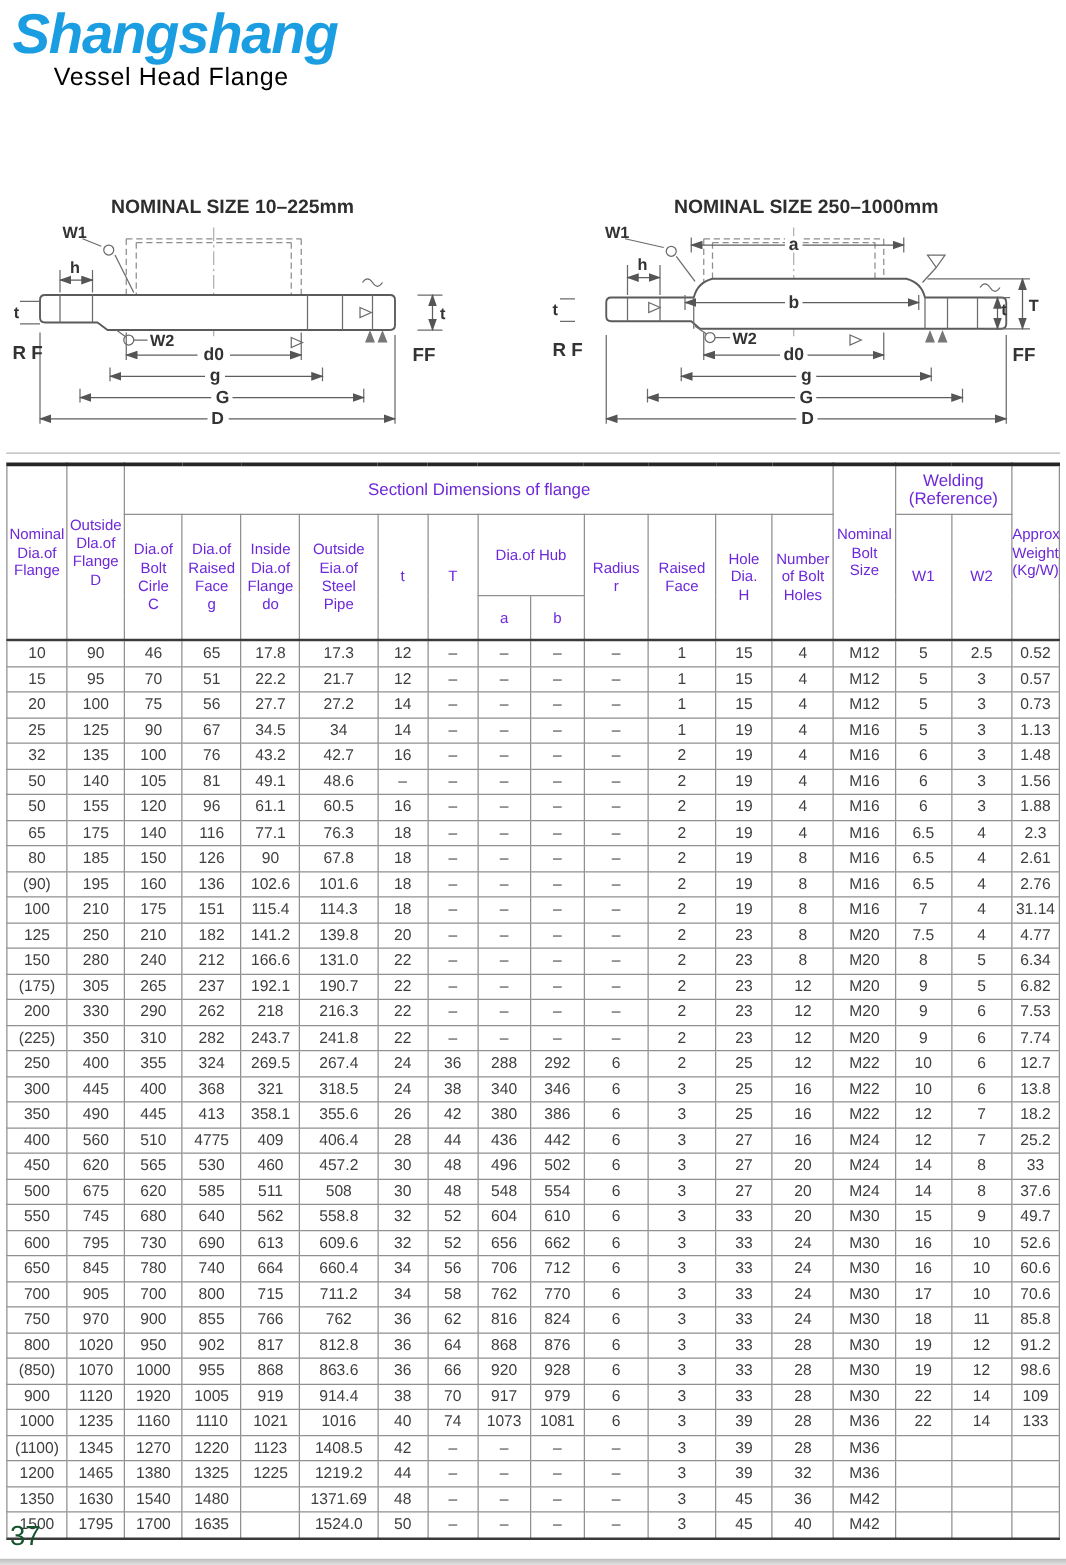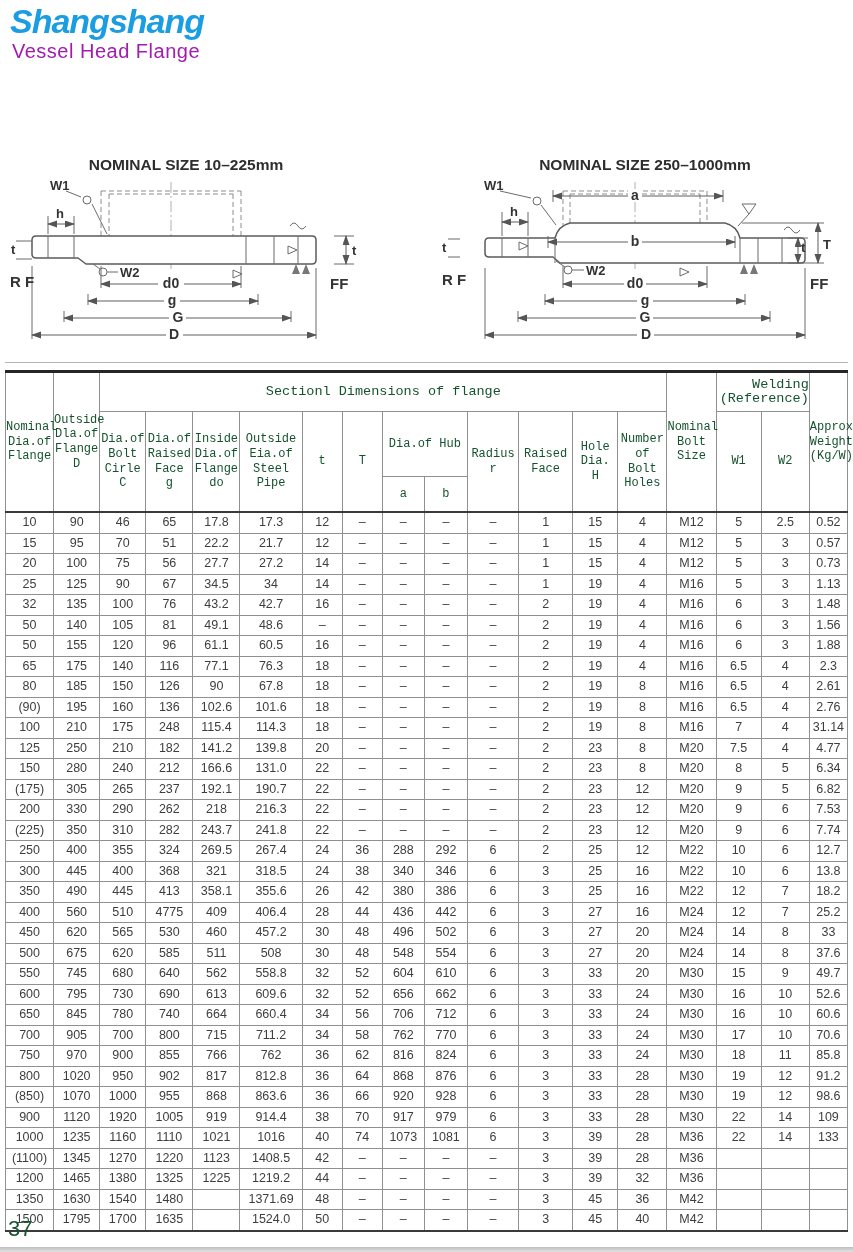--- a/index.html
+++ b/index.html
@@ -3,25 +3,25 @@
 <meta charset="utf-8">
 <style>
   html,body { margin:0; padding:0; background:#fff; }
   .page {
     position:relative; width:853px; height:1252px; background:#ffffff;
     font-family:"Liberation Sans", sans-serif; overflow:hidden;
   }
   
   .logo { position:absolute; left:10px; top:4px; }
   .logo .brand {
-    font-size:34px; font-weight:bold; font-style:italic; letter-spacing:-1px;
+    font-size:45px; font-weight:bold; font-style:italic; letter-spacing:-1px;
     color:#1b9de2; line-height:1.0;
   }
   .logo .tagline {
-    font-size:20px; color:#a21caf; letter-spacing:0.5px; margin-top:2px; padding-left:2px;
+    font-size:20px; color:#000000; letter-spacing:0.5px; margin-top:2px; padding-left:2px;margin-left:31px;
   }
   .doc-title {
     position:absolute; right:6px; top:34px; font-size:33px; color:#39393b;
     letter-spacing:0px; white-space:nowrap;
   }
   
   .diag { position:absolute; top:146px; }
   .diag.left { left:8px; }
   .diag.right { left:440px; }
   .title-t { font:bold 15.5px "Liberation Sans",sans-serif; fill:#2e2e2e; }
@@ -37,25 +37,25 @@
   
   .pre-table-line { position:absolute; left:5px; width:843px; top:362px; border-top:1px solid #b4b4b4; }
   .table-wrap { position:absolute; left:5px; top:370px; }
   table.flange {
     border-collapse:collapse; table-layout:fixed; width:843px;
     border-top:3px solid #262626; border-bottom:2px solid #3a3a3a;
   }
   table.flange th, table.flange td { border:1px solid #909090; }
   table.flange thead { border-bottom:2px solid #3a3a3a; }
   table.flange thead th {
-    font-weight:400; font-size:12px; color:#14532d; white-space:pre-line;
-    line-height:1.22; padding:1px 0; text-align:center; vertical-align:middle;font-family:Liberation Mono, monospace;
+    font-weight:400; font-size:12px; color:#6d28d9; white-space:pre-line;
+    line-height:1.22; padding:1px 0; text-align:center; vertical-align:middle;
   }
   table.flange thead th.group { font-size:13.5px; height:36px; }
-  table.flange thead th.welding-group { font-size:13.5px; line-height:1.05;text-align:right; }
+  table.flange thead th.welding-group { font-size:13.5px; line-height:1.05; }
   table.flange thead tr.h2 th { height:62px; }
   table.flange thead tr.h3 th { height:32px; }
   table.flange tbody td {
     font-size:12.5px; color:#3e3e40; text-align:center; height:19.5px;
     line-height:19px; padding:0; overflow:hidden; white-space:nowrap;
   }
   
   .page-number { position:absolute; left:8px; top:1216px; font-size:22px; color:#14532d;text-align:right; }
   .bottom-edge { position:absolute; left:0; bottom:0; width:853px; height:5px;
     background:linear-gradient(#bdbdbd,#e2e2e2); }
@@ -477,21 +477,21 @@
             <td>8</td>
             <td>M16</td>
             <td>6.5</td>
             <td>4</td>
             <td>2.76</td>
           </tr>
           <tr>
             <td>100</td>
             <td>210</td>
             <td>175</td>
-            <td>248</td>
+            <td>151</td>
             <td>115.4</td>
             <td>114.3</td>
             <td>18</td>
             <td>–</td>
             <td>–</td>
             <td>–</td>
             <td>–</td>
             <td>2</td>
             <td>19</td>
             <td>8</td>

